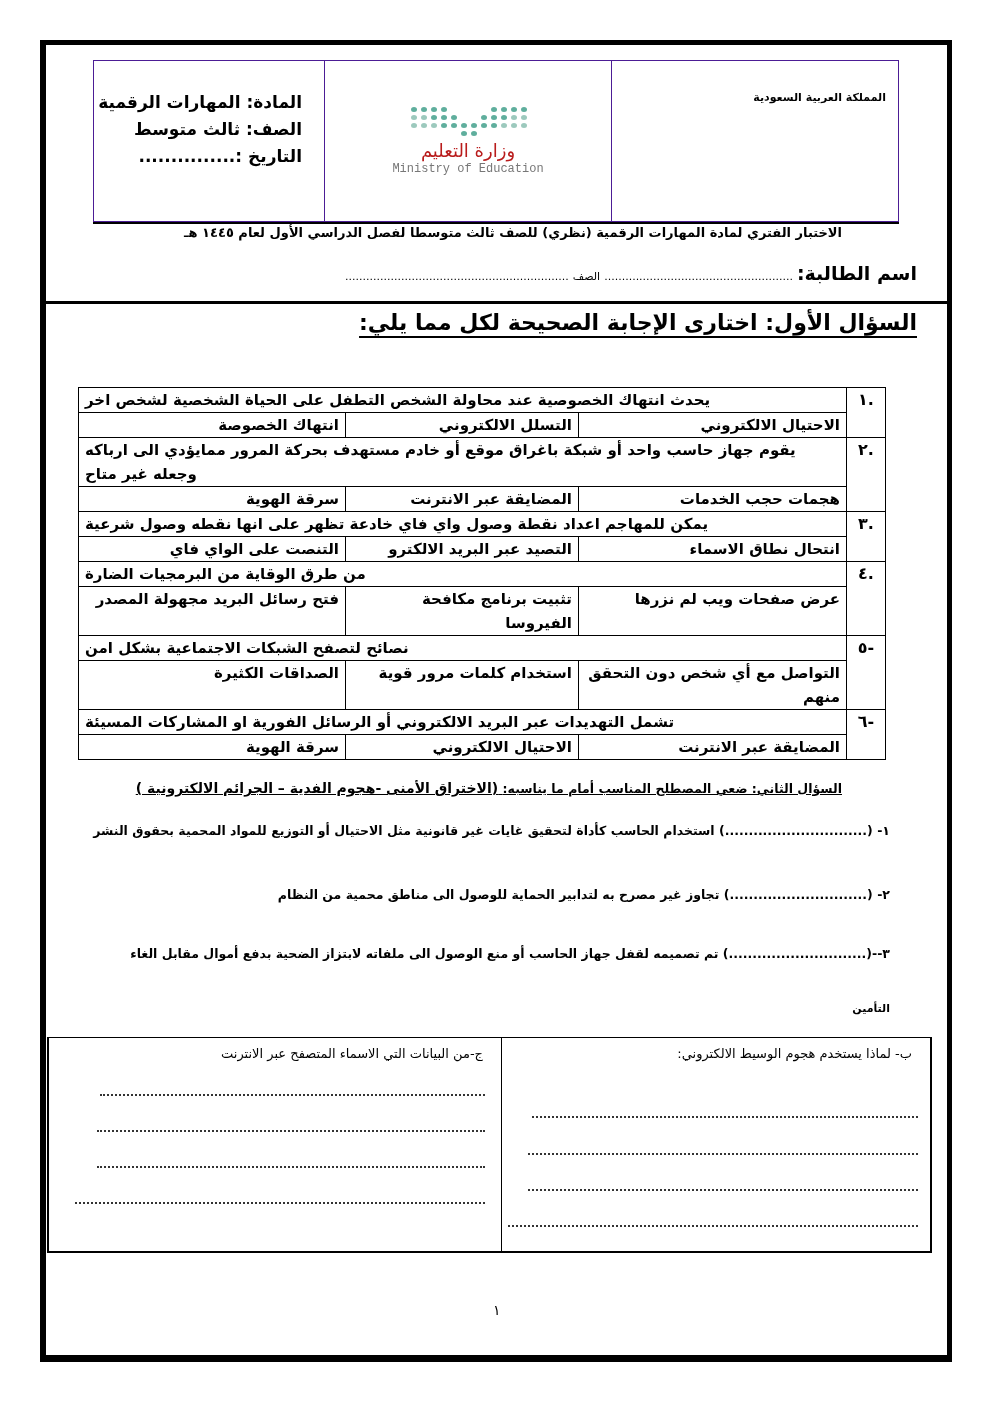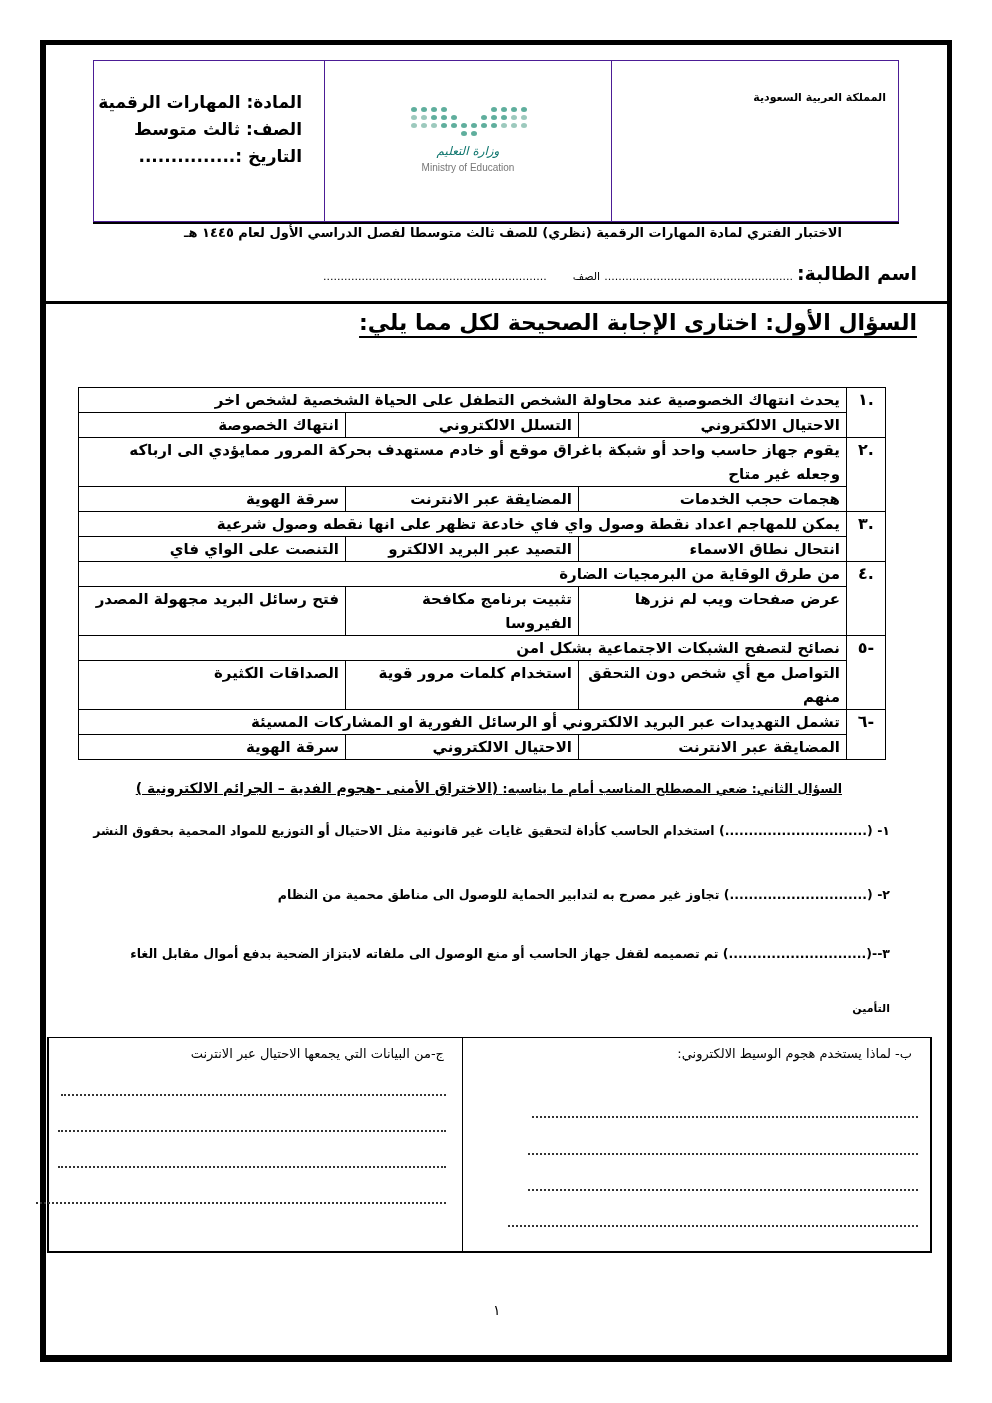--- a/index.html
+++ b/index.html
@@ -9,42 +9,42 @@
   .header-table { position:absolute; left:93px; top:60px; width:806px; height:162px; border:1px solid #000; border-collapse:collapse; direction:rtl; }
   .header-table td { border:1px solid #4c1d95; vertical-align:top; padding:0; }
   .h-right { width:274px; font-weight:bold; font-size:11px; padding:30px 12px 0 0 !important; }
   .h-mid { width:286px; text-align:center; vertical-align:middle !important; }
   .h-left { font-weight:bold; font-size:17px; line-height:27px; padding:28px 22px 0 0 !important; }
   .logo { display:inline-block; text-align:center; }
   .logo-dots { display:grid; grid-template-columns:repeat(12, 8px); gap:3px 2px; justify-content:center; margin-bottom:6px; }
   .logo-dots span { width:6px; height:5px; border-radius:50%; background:#5fae9d; display:block; }
   .logo-dots span.hide { visibility:hidden; }
   .logo-dots span.lt { background:#9cc9bd; }
-  .logo-ar { color:#0f766e; font-size:12px; line-height:18px;font-style:italic; }
-  .logo-en { color:#777; font-size:10px; margin-top:2px; font-family:Liberation Sans, sans-serif; }
+  .logo-ar { color:#b91c1c; font-size:18px; line-height:18px; }
+  .logo-en { color:#777; font-size:12px; margin-top:2px; font-family:Liberation Mono, monospace; }
   .hline { position:absolute; left:93px; width:806px; height:0; border-top:2px solid #000; top:222px; }
   .exam-title { position:absolute; top:225px; right:150px; direction:rtl; font-weight:bold; font-size:13px; white-space:nowrap; }
   .student-line { position:absolute; top:262px; right:75px; direction:rtl; white-space:nowrap; display:flex; align-items:baseline; gap:4px; }
   .student-label { font-weight:bold; font-size:19px; }
   .dots { font-size:11px; letter-spacing:0px; }
-  .small-label { font-size:11px;margin-left:22px; }
+  .small-label { font-size:11px; }
   .sep-thick { position:absolute; left:46px; width:902px; top:301px; border-top:3px solid #000; }
   .q1-title { position:absolute; top:310px; right:75px; direction:rtl; font-weight:bold; font-size:22px; text-decoration:underline; text-underline-offset:6px; text-decoration-thickness:2px; }
   .mcq { position:absolute; left:78px; top:387px; width:808px; border-collapse:collapse; direction:rtl; font-weight:bold; font-size:15px; }
   .mcq td { border:1px solid #000; padding:0 6px; height:24px; line-height:24px; vertical-align:top; }
   .mcq td.num { width:26px; text-align:center; font-size:16px; }
-  .mcq td.q-stem { text-align:right; }
+  .mcq td.q-stem { text-align:left; }
   .mcq td.opt-a { width:255px; }
   .mcq td.opt-b { width:220px;text-align:right; }
   .q2-title { position:absolute; top:780px; right:150px; direction:rtl; font-weight:bold; font-size:12.5px; text-decoration:underline; white-space:nowrap; }
   .q2-title .paren { font-size:14px; }
   .q2-item { position:absolute; direction:rtl; font-weight:bold; font-size:12.5px; white-space:nowrap; }
   .bottom-box { position:absolute; left:47px; top:1037px; width:885px; height:216px; box-sizing:border-box; border:2px solid #000; border-top:1px solid #000; display:flex; direction:rtl; }
   .bb-col { position:relative; box-sizing:border-box; }
-  .bb-right { width:468px; border-left:1px solid #000; }
+  .bb-right { width:429px; border-left:1px solid #000; }
   .bb-left { flex:1; }
   .bb-title { position:absolute; top:8px; right:18px; font-size:13px; white-space:nowrap; }
   .bb-line { position:absolute; height:0; border-top:2px dotted #333; }
   .page-num { position:absolute; top:1302px; left:493px; font-size:14px; }
 </style>
 </head>
 <body>
 
 <div class="page-frame"></div>
 <div class="page-frame-inner"></div>
@@ -211,21 +211,21 @@
 
 <div class="bottom-box">
   <div class="bb-col bb-right">
     <div class="bb-title">ب- لماذا يستخدم هجوم الوسيط الالكتروني:</div>
     <div class="bb-line" style="top:78px; right:12px; width:386px;"></div>
     <div class="bb-line" style="top:115px; right:12px; width:390px;"></div>
     <div class="bb-line" style="top:151px; right:12px; width:390px;"></div>
     <div class="bb-line" style="top:187px; right:12px; width:410px;"></div>
   </div>
   <div class="bb-col bb-left">
-    <div class="bb-title">ج-من البيانات التي يجمعها الاحتيال عبر الانترنت</div>
+    <div class="bb-title">ج-من البيانات التي الاسماء المتصفح عبر الانترنت</div>
     <div class="bb-line" style="top:56px; right:16px; width:385px;"></div>
     <div class="bb-line" style="top:92px; right:16px; width:388px;"></div>
     <div class="bb-line" style="top:128px; right:16px; width:388px;"></div>
     <div class="bb-line" style="top:164px; right:16px; width:410px;"></div>
   </div>
 </div>
 
 <div class="page-num">١</div>
 
 </body></html>

